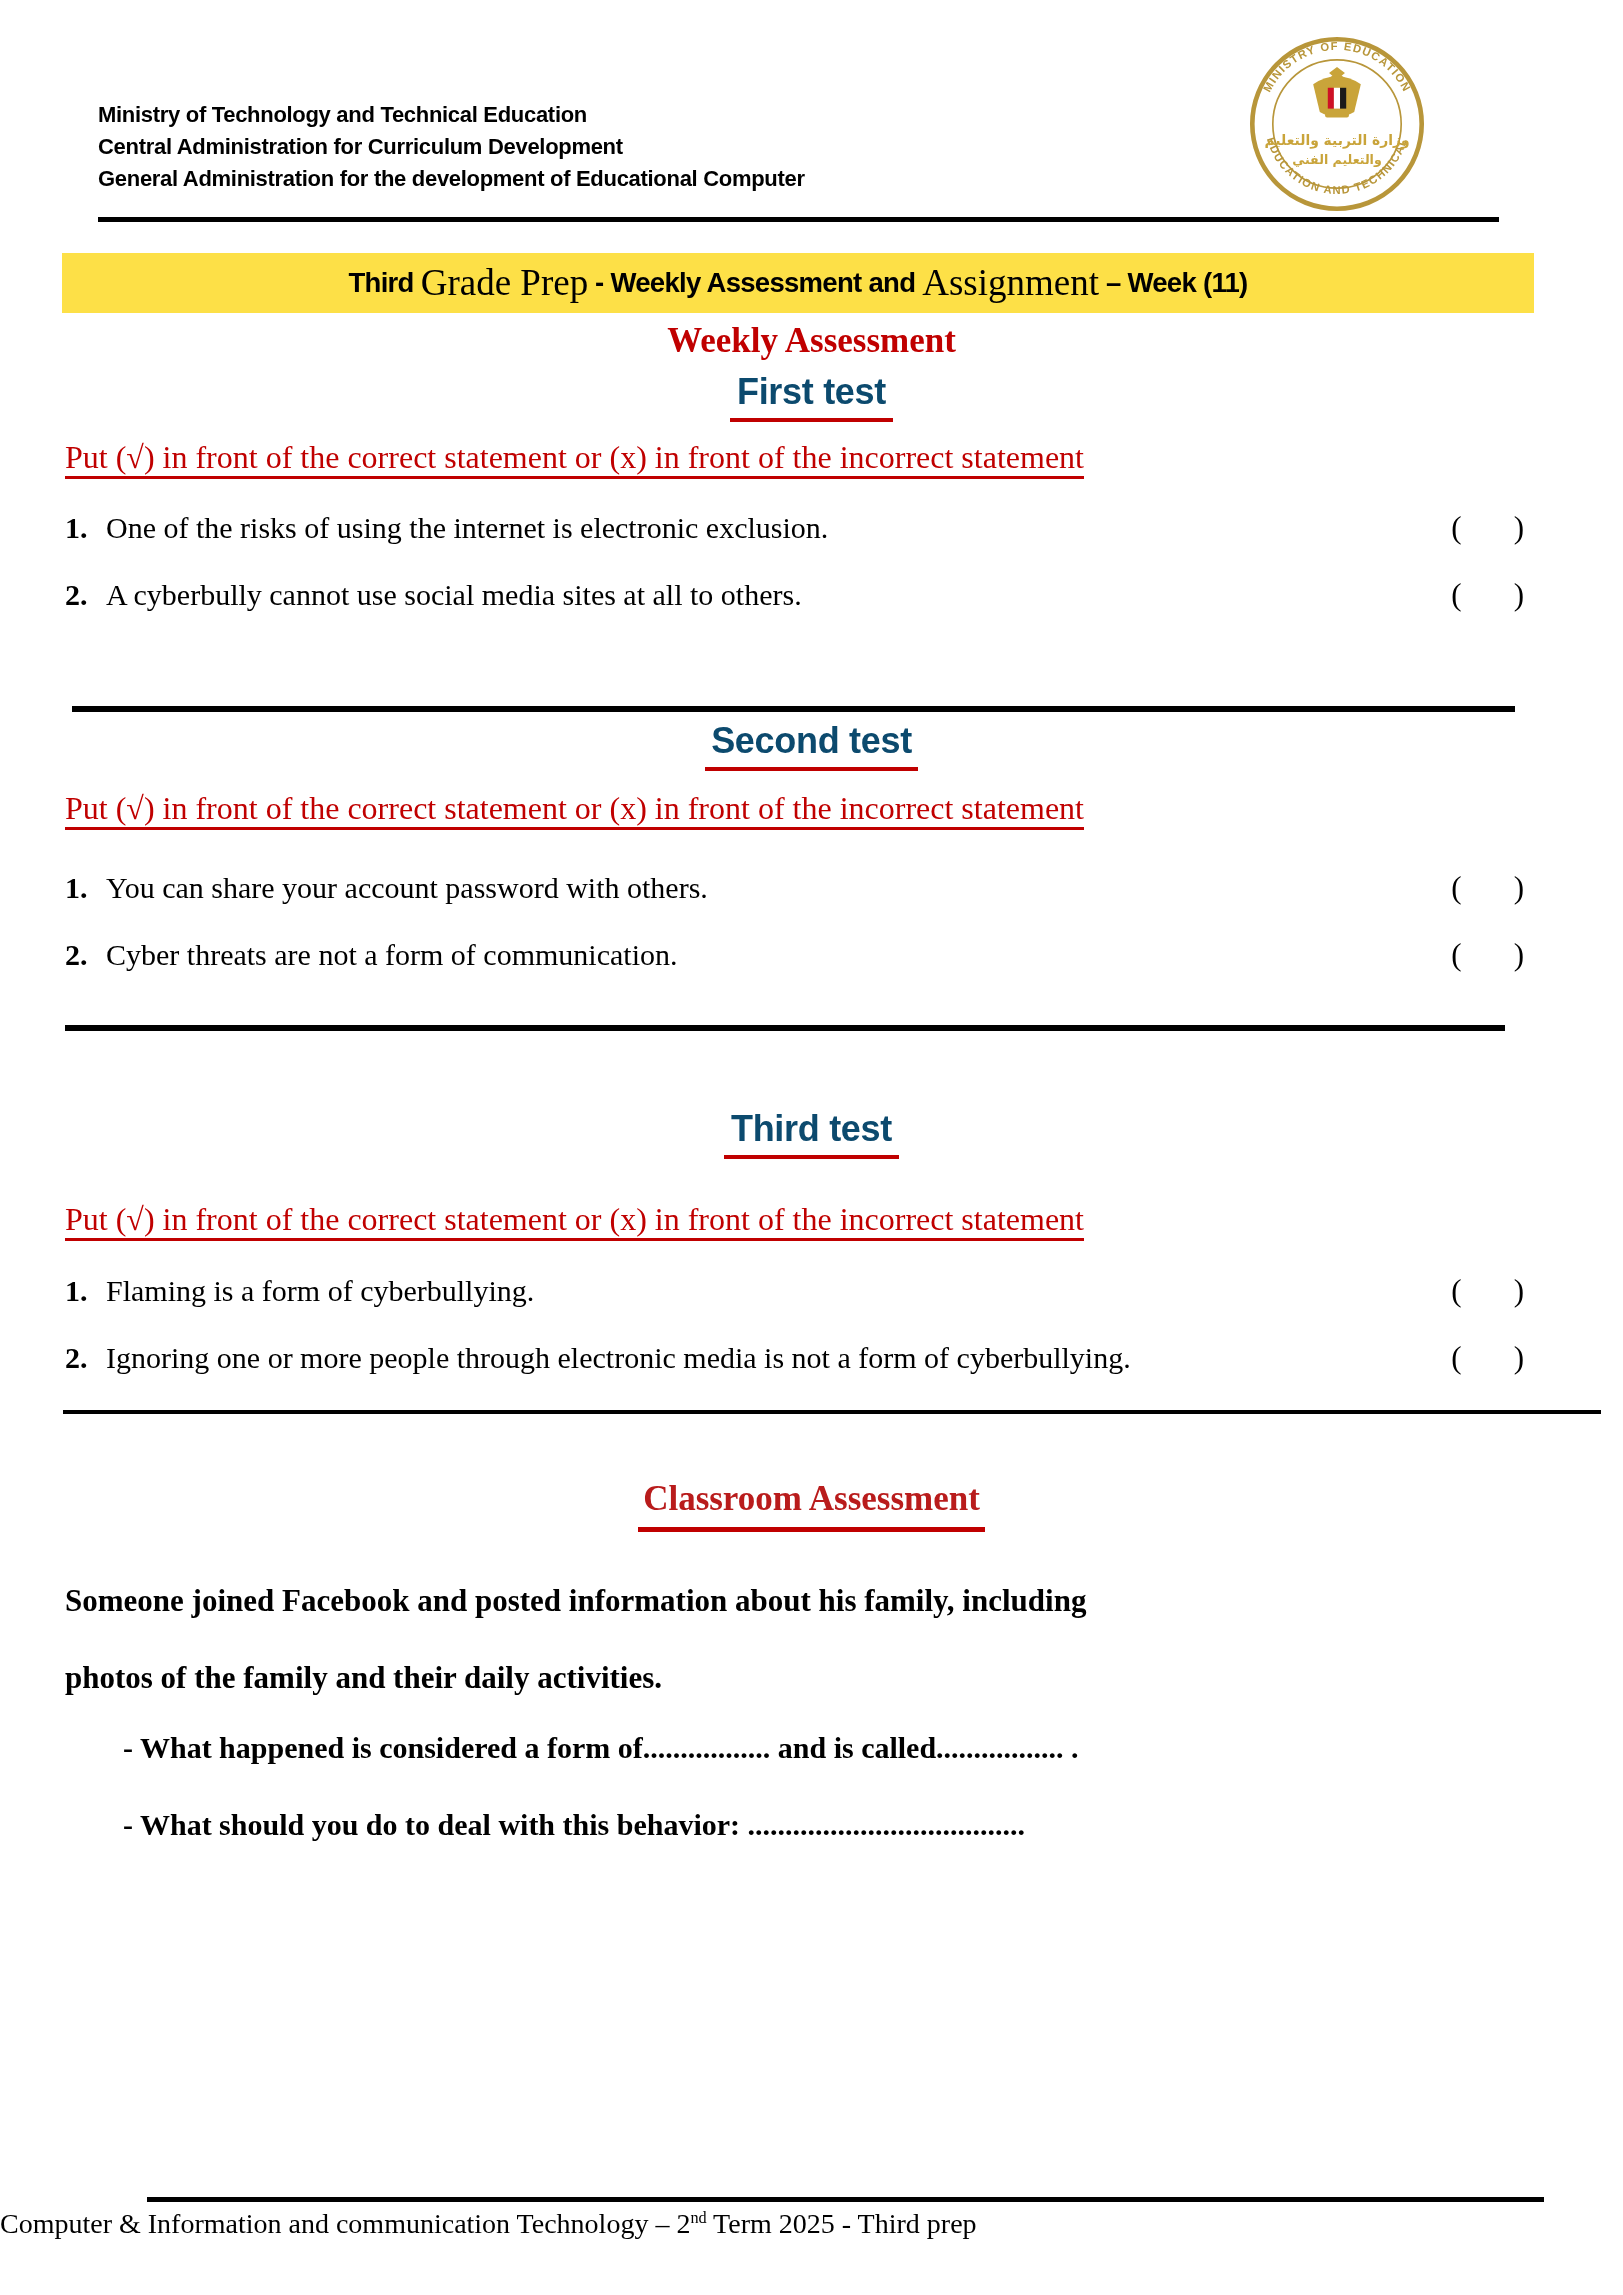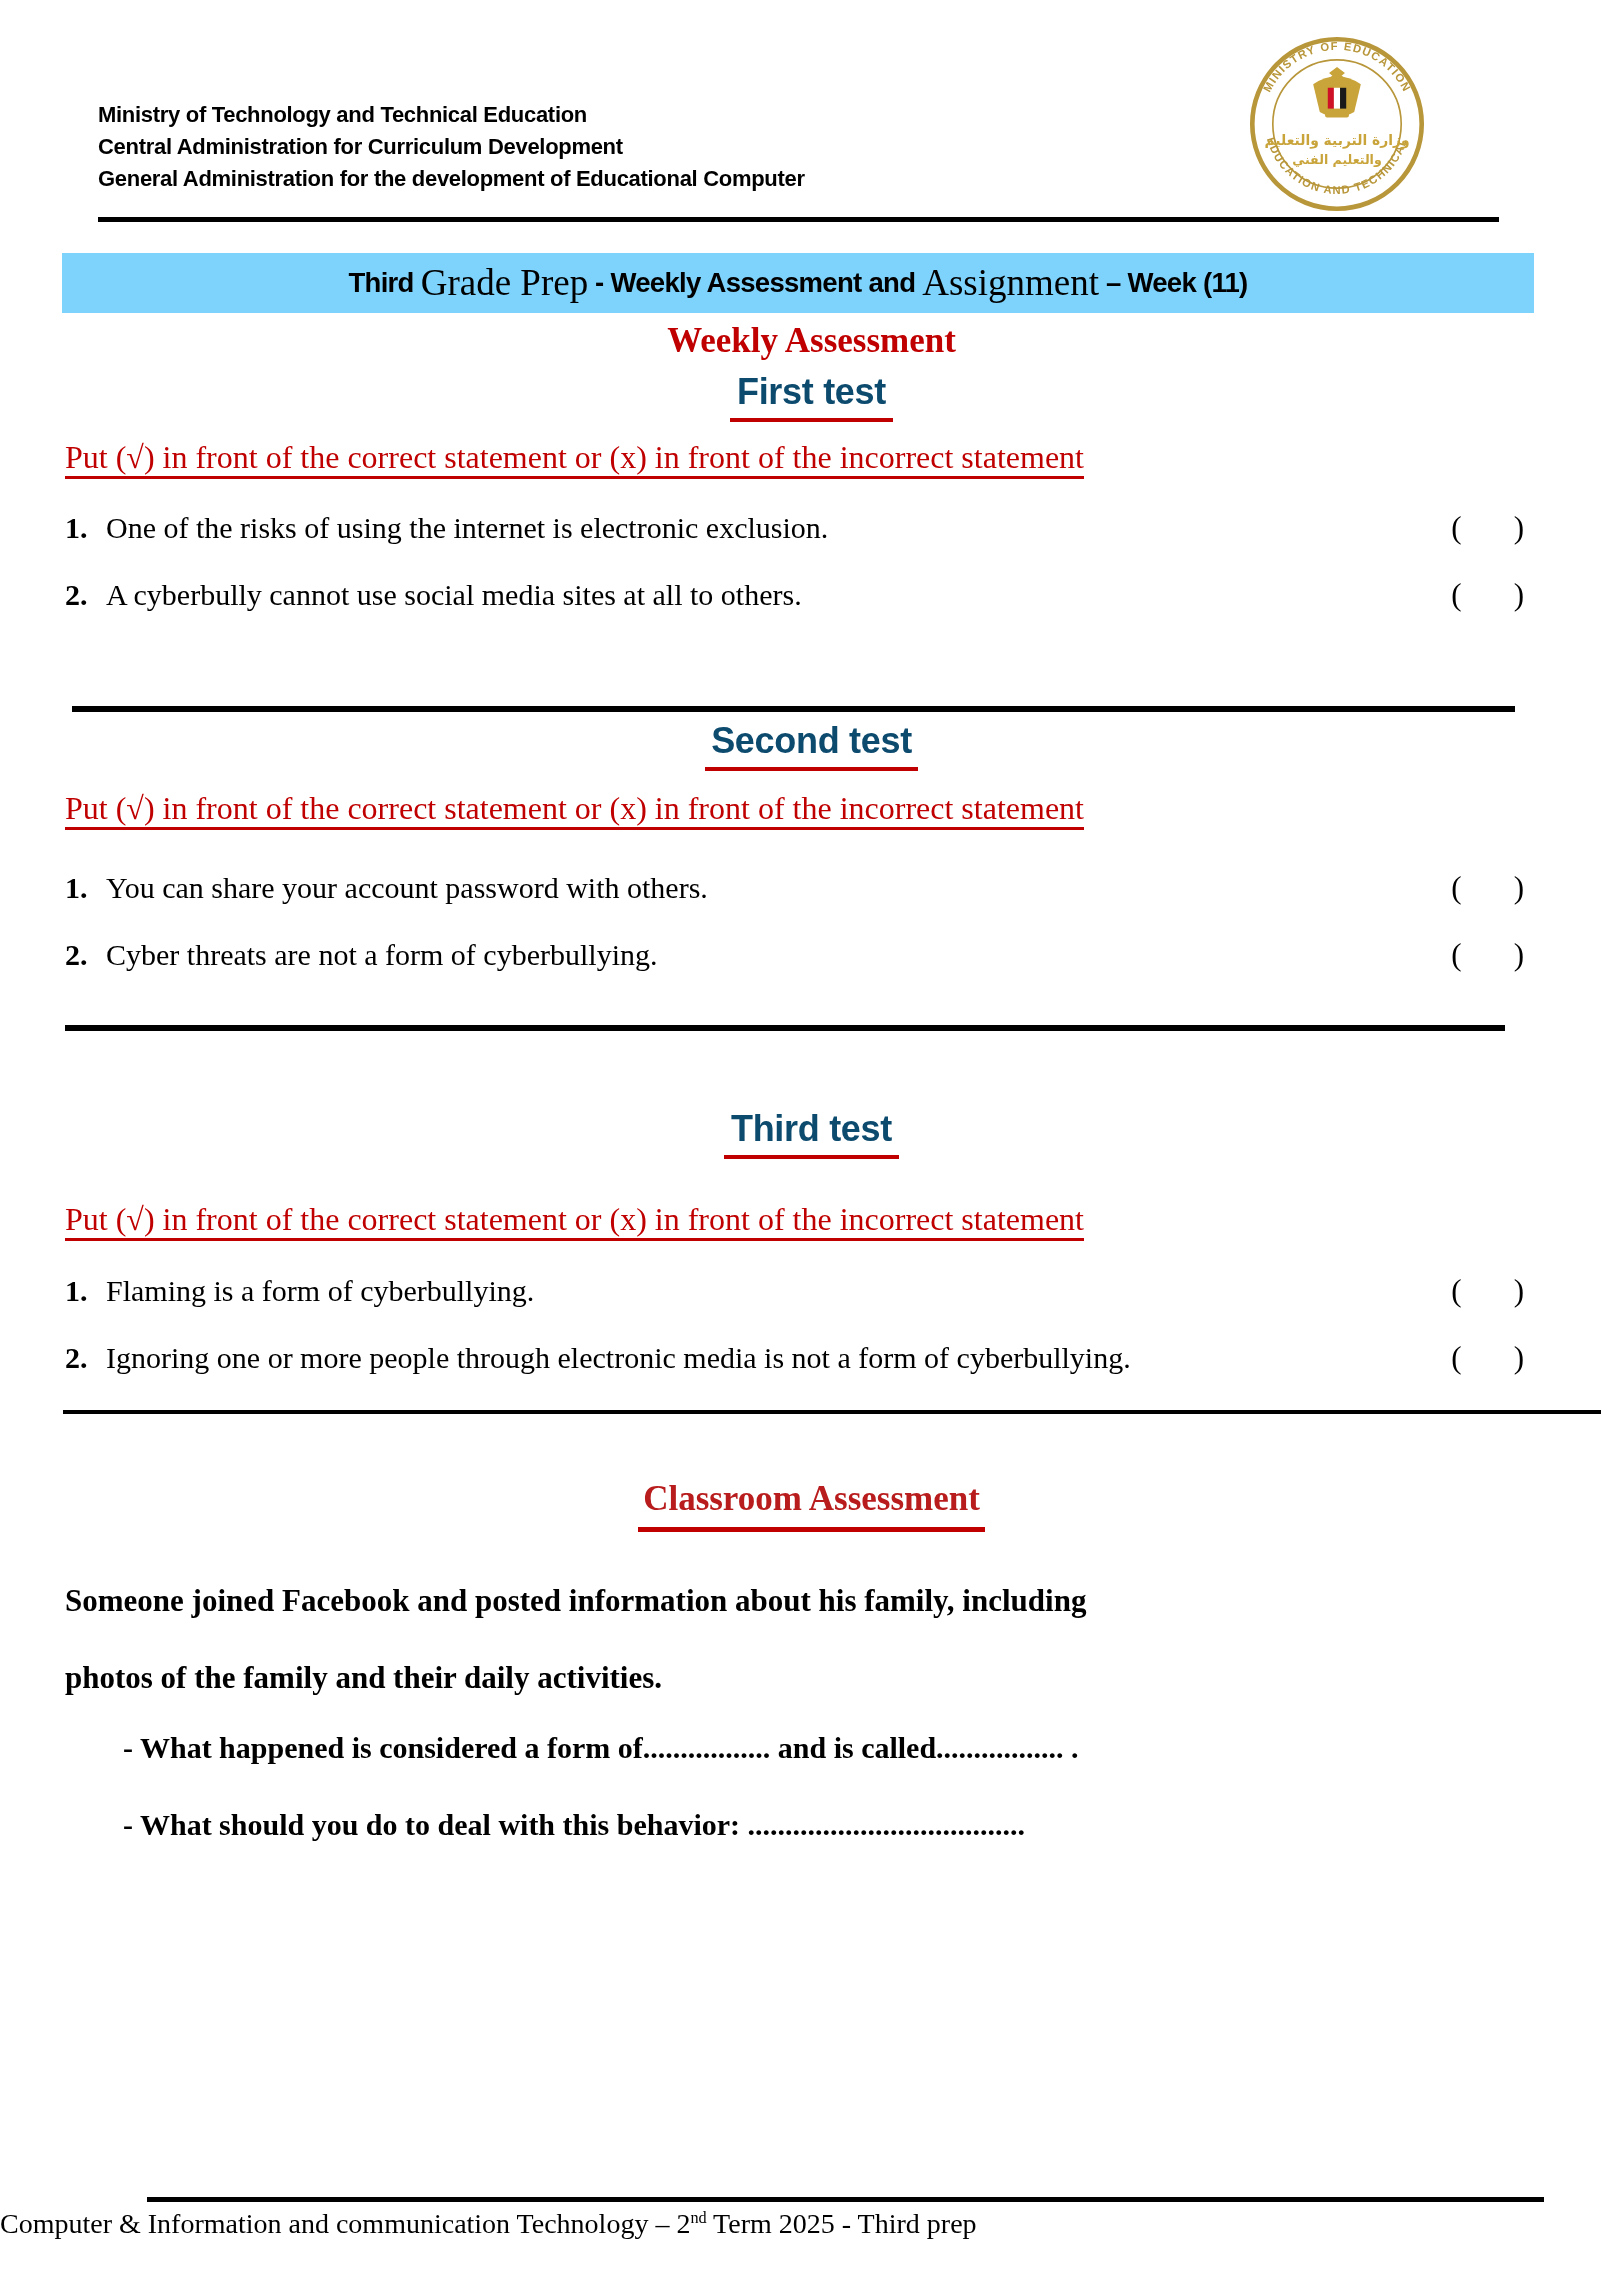--- a/index.html
+++ b/index.html
@@ -8,21 +8,21 @@
     background:#ffffff;font-family:"Liberation Serif",serif;color:#000;
   }
   
   .header{display:flex;justify-content:space-between;align-items:flex-start;
           margin:34px 196px 0 98px;height:180px;}
   .header-text{margin-top:65px;font-family:"Liberation Sans",sans-serif;
                font-weight:bold;font-size:22px;line-height:32px;letter-spacing:-0.3px;}
   .logo-svg{width:180px;height:180px;flex:0 0 auto;}
   .header-rule{margin:2.6px 124px 0 98px;height:5.2px;background:#000;}
   
-  .banner{margin:31px 89px 0 62px;height:60px;background:#7dd3fc;
+  .banner{margin:31px 89px 0 62px;height:60px;background:#fde047;
           display:flex;align-items:center;justify-content:center;white-space:pre;}
   .banner .bs{font-family:"Liberation Sans",sans-serif;font-weight:bold;
               font-size:27.5px;letter-spacing:-0.7px;}
   .banner .bf{font-family:"Liberation Serif",serif;font-size:37px;font-weight:500;}
   
   .wa-title{margin-top:7.9px;text-align:center;color:#c00000;
             font-weight:bold;font-size:35px;}
   .test-head{text-align:center;}
   .test-head span{display:inline-block;color:#0c4a6e;border-bottom:4.6px solid #c00000;
     padding:0 6.5px 5.2px;font-family:"Liberation Sans",sans-serif;font-weight:bold;
@@ -130,21 +130,21 @@
 </div>
 <div class="q-row mt-q66">
   <span class="q-num">1.</span>
   <span class="q-text">You can share your account password with others.</span>
   <span class="q-spacer"></span>
   <span class="q-paren q-open">(</span>
   <span class="q-paren q-close">)</span>
 </div>
 <div class="q-row mt-q48">
   <span class="q-num">2.</span>
-  <span class="q-text">Cyber threats are not a form of cyberbullying.</span>
+  <span class="q-text">Cyber threats are not a form of communication.</span>
   <span class="q-spacer"></span>
   <span class="q-paren q-open">(</span>
   <span class="q-paren q-close">)</span>
 </div>
 <div class="divider divider-2"></div>
 
 <div class="test-head mt-t3">
   <span>Third test</span>
 </div>
 <div class="instruction mt-i3">

